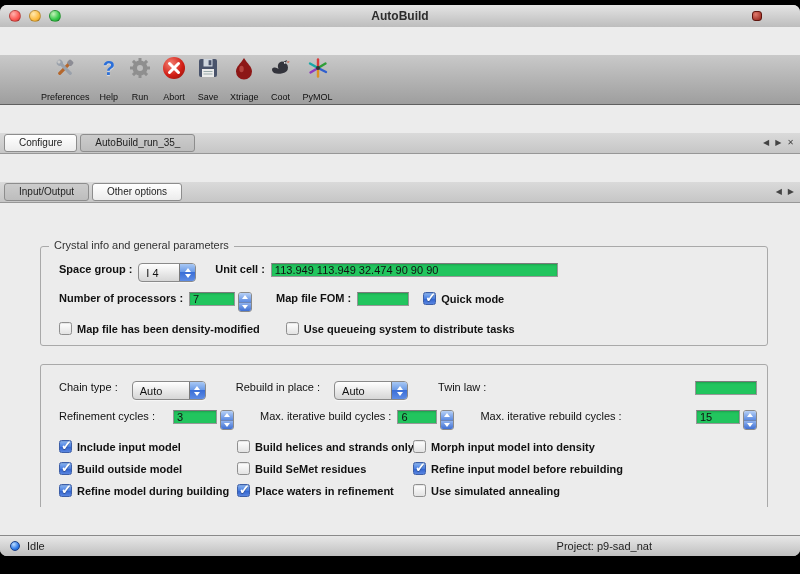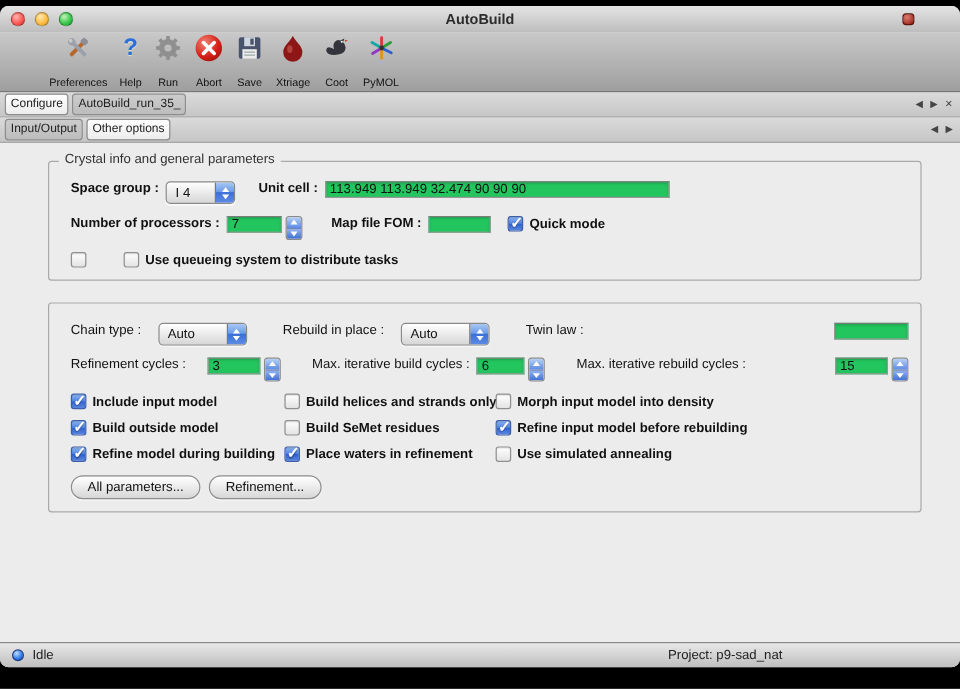--- a/index.html
+++ b/index.html
@@ -7,20 +7,21 @@
   body {
     width:800px; height:574px; background:#000;
     font-family:"Liberation Sans", sans-serif;
     position:relative; overflow:hidden;
   }
   .window {
     position:absolute; top:5px; left:0; width:800px; height:551px;
     border-radius:7px; overflow:hidden; background:#ececec;
     display:flex; flex-direction:column;
     box-shadow:0 8px 20px rgba(0,0,0,.8);
+    gap:28px;
   }
   
   .titlebar {
     height:22px; flex:0 0 22px; position:relative;
     background:linear-gradient(#e4e4e4,#bdbdbd);
     display:flex; align-items:center;
   }
   .traffic { display:flex; gap:8px; margin-left:9px; }
   .light { width:12px; height:12px; border-radius:50%; border:1px solid rgba(0,0,0,.25); }
   .light.red    { background:radial-gradient(circle at 35% 30%, #ffb3ad, #fc5753 60%, #c93531); }
@@ -49,21 +50,21 @@
   .tlabel { font-size:9px; color:#111; margin-top:12px; white-space:nowrap; }
   .help-glyph { font-size:20px; font-weight:bold; color:#2b6fd9; text-shadow:0 1px 1px rgba(255,255,255,.6); line-height:24px; }
   
   .tabrow {
     height:21px; flex:0 0 21px; position:relative;
     background:linear-gradient(#dadada,#c6c6c6);
     border-bottom:1px solid #979797;
     display:flex; align-items:center; padding:0 4px;
   }
   .tab {
-    font-size:10px; color:#222; padding:2px 4px 3px; margin-right:3px;
+    font-size:10px; color:#222; padding:2px 14px 3px; margin-right:3px;
     border:1px solid #8d8d8d; border-radius:3px;
     background:linear-gradient(#cccccc,#bdbdbd);
     white-space:nowrap;
   }
   .tab.selected { background:linear-gradient(#ffffff,#ececec); }
   .tabctrl { position:absolute; right:6px; top:0; bottom:0; display:flex; align-items:center; gap:6px; }
   .tabctrl span { font-size:8px; color:#444; line-height:1; cursor:default; }
   
   .content { flex:1 1 auto; background:#ececec; padding-top:9px; overflow:hidden; }
   .groupbox {
@@ -323,20 +324,21 @@
         <input class="tf" style="width: 52px;" value="">
         <label class="cbitem" style="margin-left:14px">
           <span class="cb checked"></span>
           <span class="cblab">Quick mode</span>
         </label>
       </div>
 
       <div class="frow">
         <label class="cbitem">
           <span class="cb"></span>
+          <span class="cblab">Map file has been density-modified</span>
         </label>
         <label class="cbitem" style="margin-left:26px">
           <span class="cb"></span>
           <span class="cblab">Use queueing system to distribute tasks</span>
         </label>
       </div>
     </div>
 
     <div class="groupbox" style="margin-top:18px">
 

